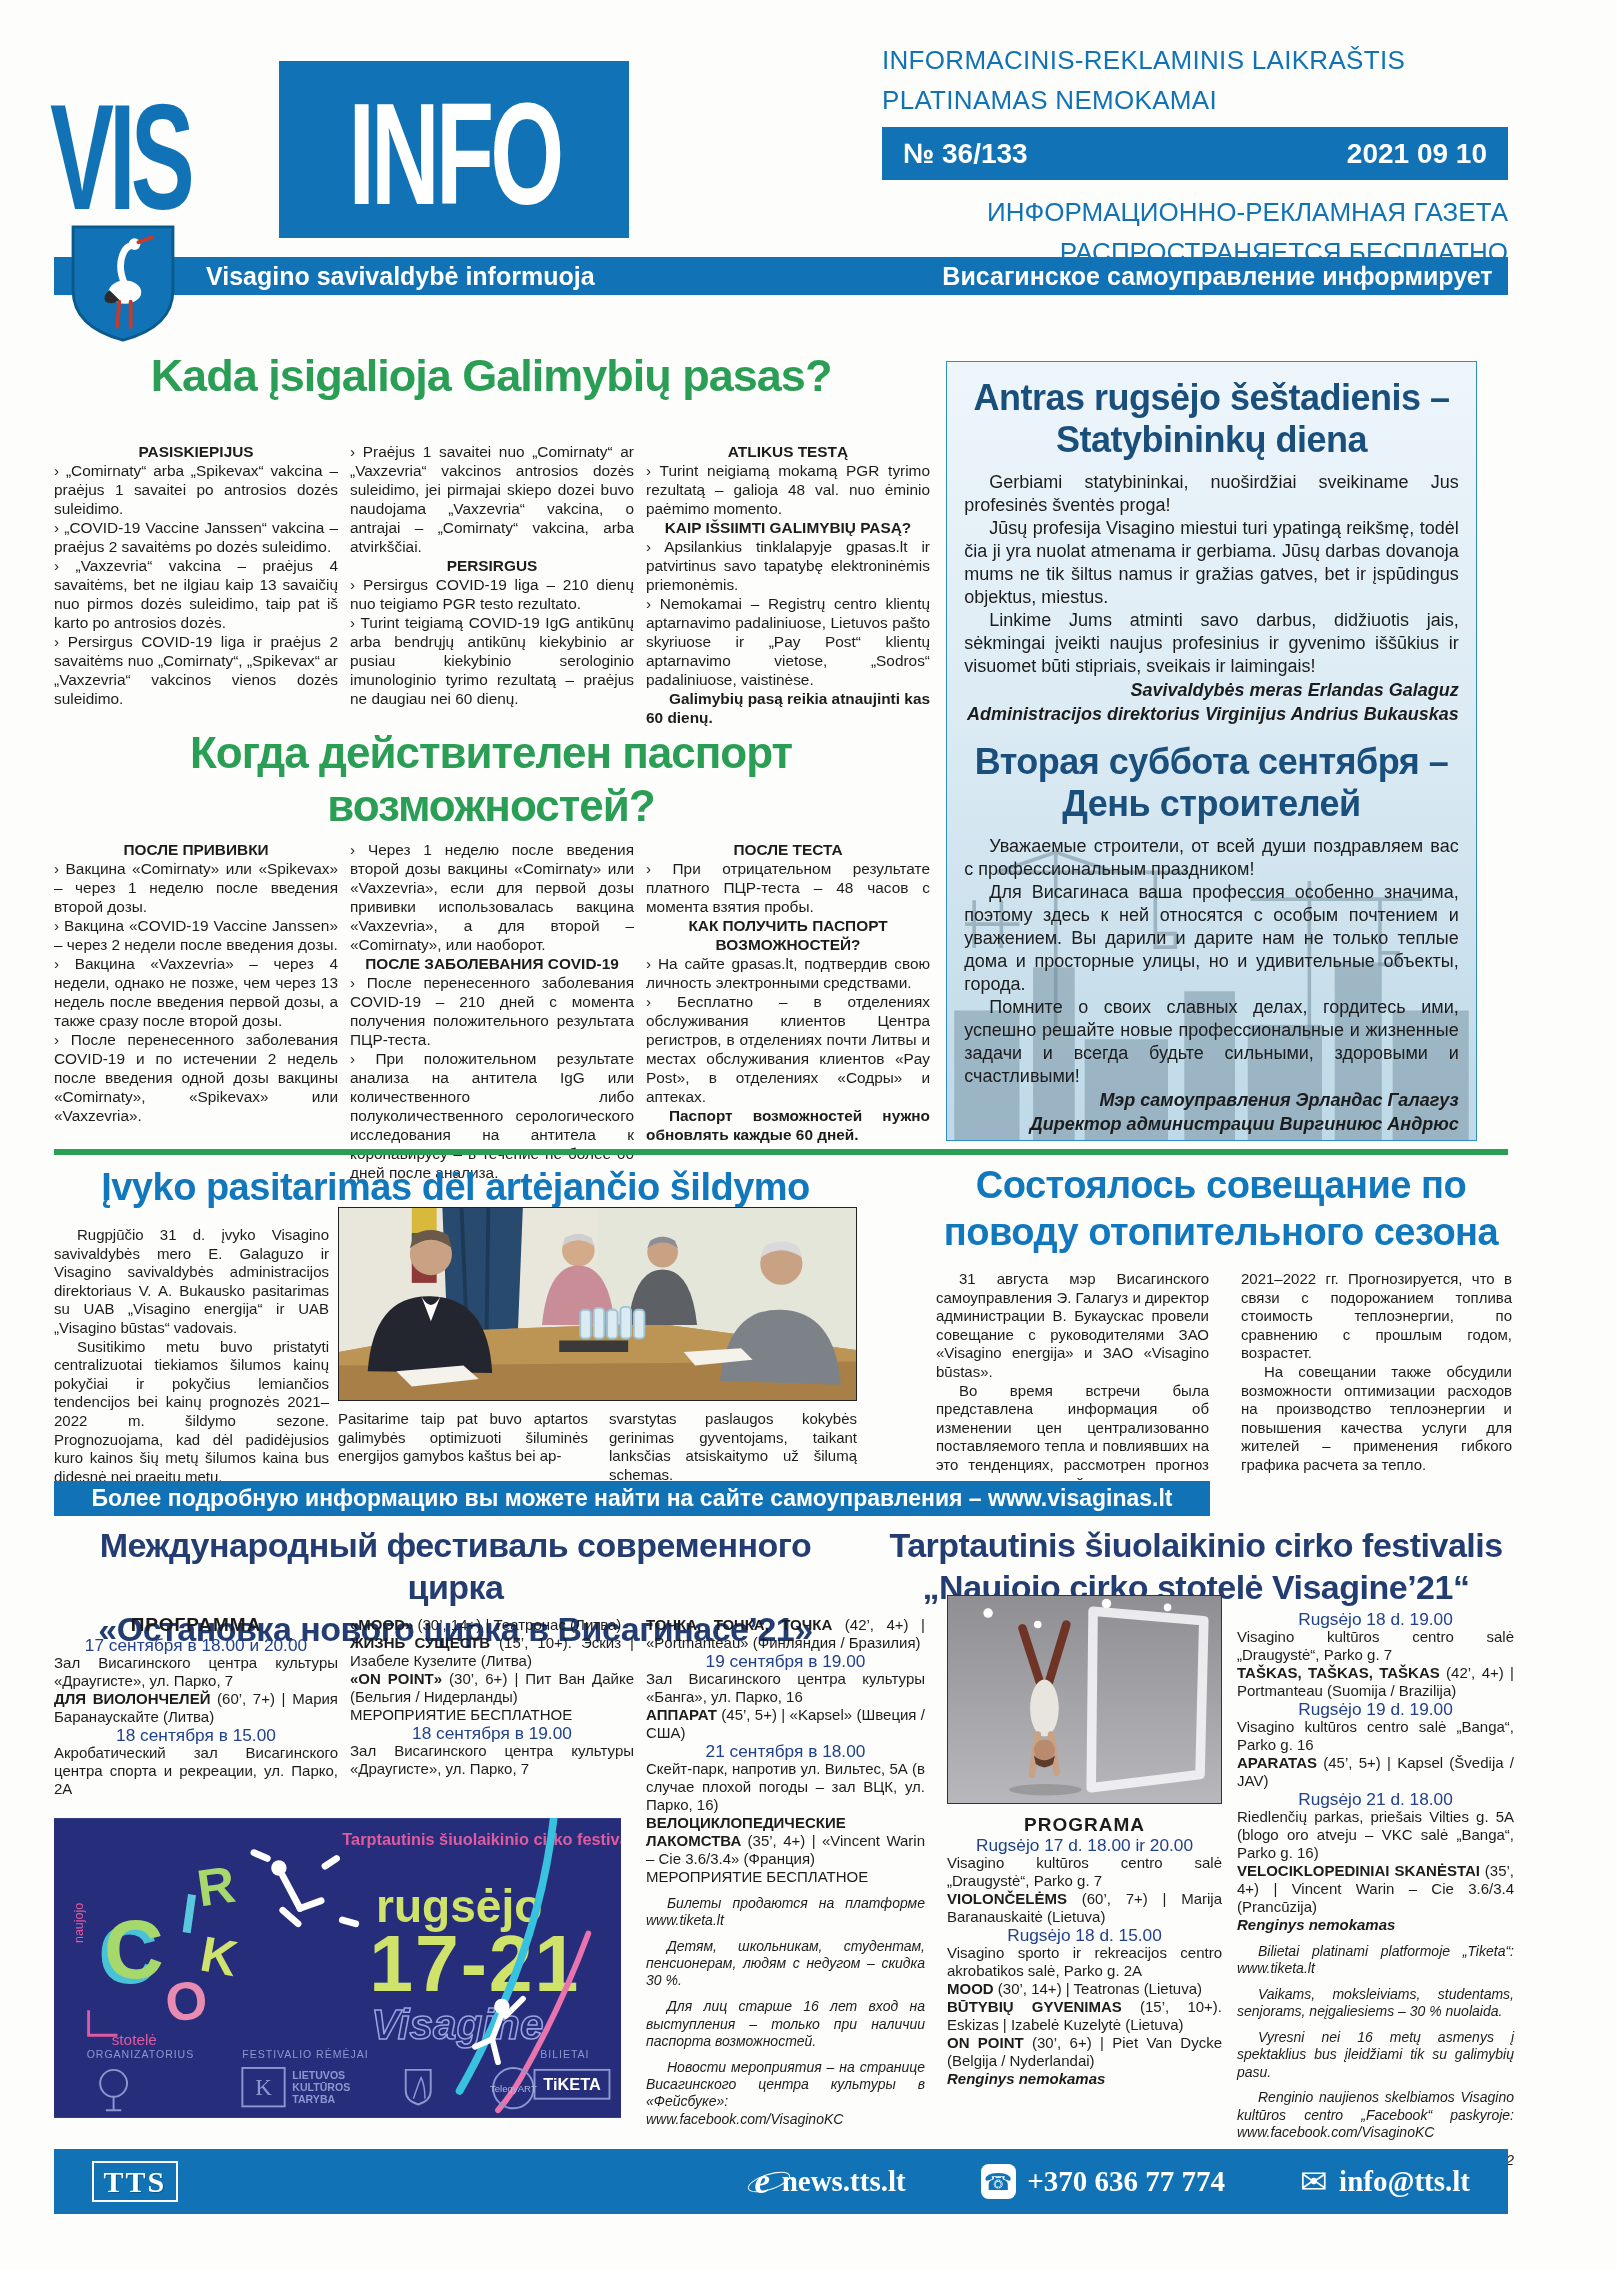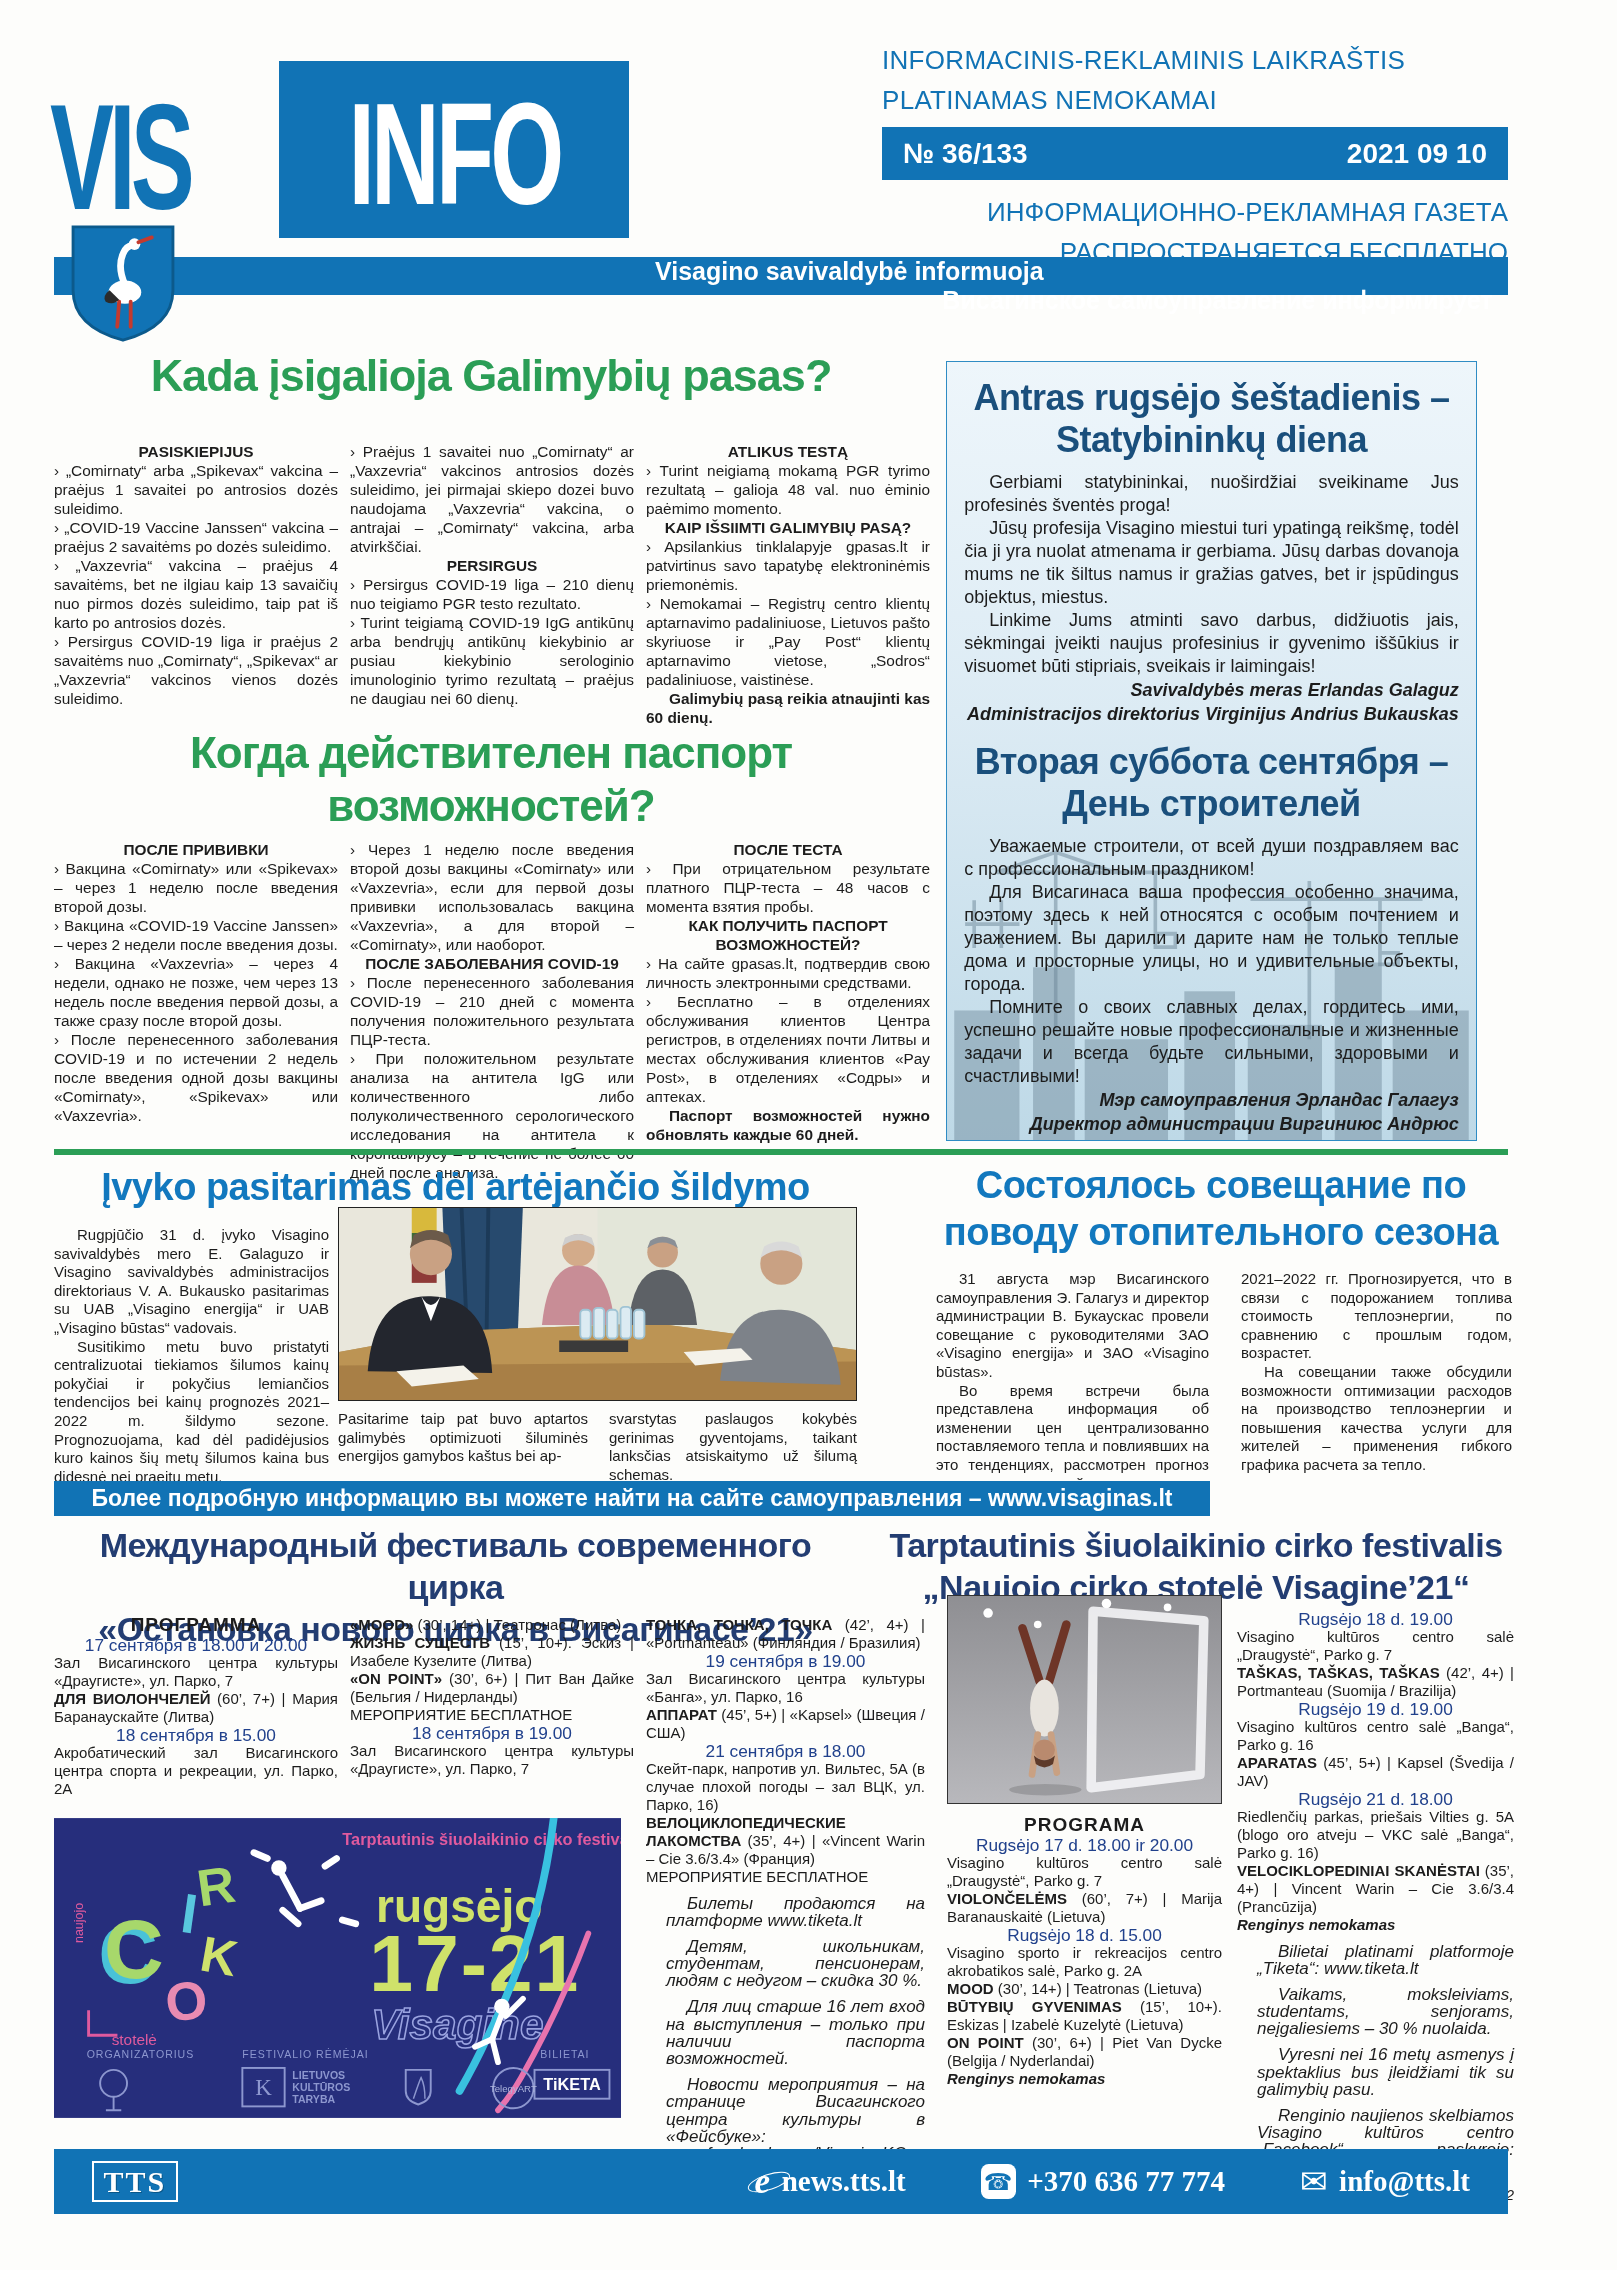--- a/index.html
+++ b/index.html
@@ -21,21 +21,21 @@
   .logo-info span{ display:inline-block; transform:scaleX(.66); }
   .tag-lt{ position:absolute; left:882px; top:40px; color:var(--blue); font-size:26px;
            line-height:40px; letter-spacing:0.3px; }
   .issue-bar{ position:absolute; left:882px; top:127px; width:626px; height:53px;
               background:var(--blue); color:#fff; display:flex; align-items:center;
               justify-content:space-between; padding:0 21px; font-size:28px; font-weight:700; }
   .tag-ru{ position:absolute; left:882px; top:192px; width:626px; text-align:right;
            color:var(--blue); font-size:26px; line-height:40px; }
   .band{ position:absolute; left:54px; top:257px; width:1454px; height:38px;
          background:var(--blue); color:#fff; display:flex; align-items:center;
-         font-weight:700; font-size:25px; padding:0 15.4px 0 152px;flex-direction:column; }
+         font-weight:700; font-size:25px; padding:0 15.4px 0 152px; }
   .band .br{ margin-left:auto; }
   .coat{ position:absolute; left:69px; top:223px; width:108px; height:121px; z-index:3; }
 
   
   .col{ position:absolute; width:284px; font-size:15.4px; line-height:19px; text-align:justify; }
   .chead{ font-weight:700; text-align:center; }
   .bullet{ text-align:justify; }
   .closing{ font-weight:700; text-indent:23px; }
 
   .gtitle{ position:absolute; left:54px; width:874px; text-align:center; color:var(--green);
@@ -82,21 +82,21 @@
        color:var(--festnavy); letter-spacing:-0.5px; }
   #fh-ru{ left:54px; top:1524px; width:803px; }
   #fh-lt{ left:880px; top:1524px; width:632px; }
   .bcol{ position:absolute; width:284px; font-size:15px; line-height:18px; text-align:justify; }
   #fc1{ left:54px; top:1616px; } #fc2{ left:350px; top:1616px; } #fc3{ left:646px; top:1616px; width:279px; }
   #fc4{ left:947px; top:1816px; width:275px; } #fc5{ left:1237px; top:1610px; width:277px; }
   .pl-heading{ font-weight:700; text-align:center; font-size:19px; letter-spacing:1px; margin-bottom:1.9px; }
   .pl-date{ font-weight:400; text-align:center; color:var(--dblue); font-size:17.3px; }
   .pl-show .b{ font-weight:700; }
   .pl-noteb{ font-weight:700; font-style:italic; }
-  .note{ font-style:italic; text-indent:21px; margin-top:8.6px; font-size:17px; line-height:17.3px;margin-left:20px; }
+  .note{ font-style:italic; text-indent:21px; margin-top:8.6px; font-size:14px; line-height:17.3px; }
   .order{ text-align:right; font-style:italic; margin-top:9.6px; font-size:14.4px; }
   .c4photo{ position:absolute; left:947px; top:1595px; width:275px; height:209px; border:1.9px solid #333; }
   .poster{ position:absolute; left:54px; top:1818px; width:567px; height:300px; }
 
   
   .footer{ position:absolute; left:54px; top:2149px; width:1454px; height:65px; background:var(--blue);
            display:flex; align-items:center; color:#fff; padding:0 38px; }
   .tts{ border:2.9px solid #fff; padding:1.9px 9.6px; font-family:"Liberation Serif", serif;
         font-weight:700; font-size:30px; letter-spacing:1.9px; text-shadow:1px 1px 0 #0a5788; }
   .f-items{ margin-left:auto; display:flex; gap:75px; align-items:center;

